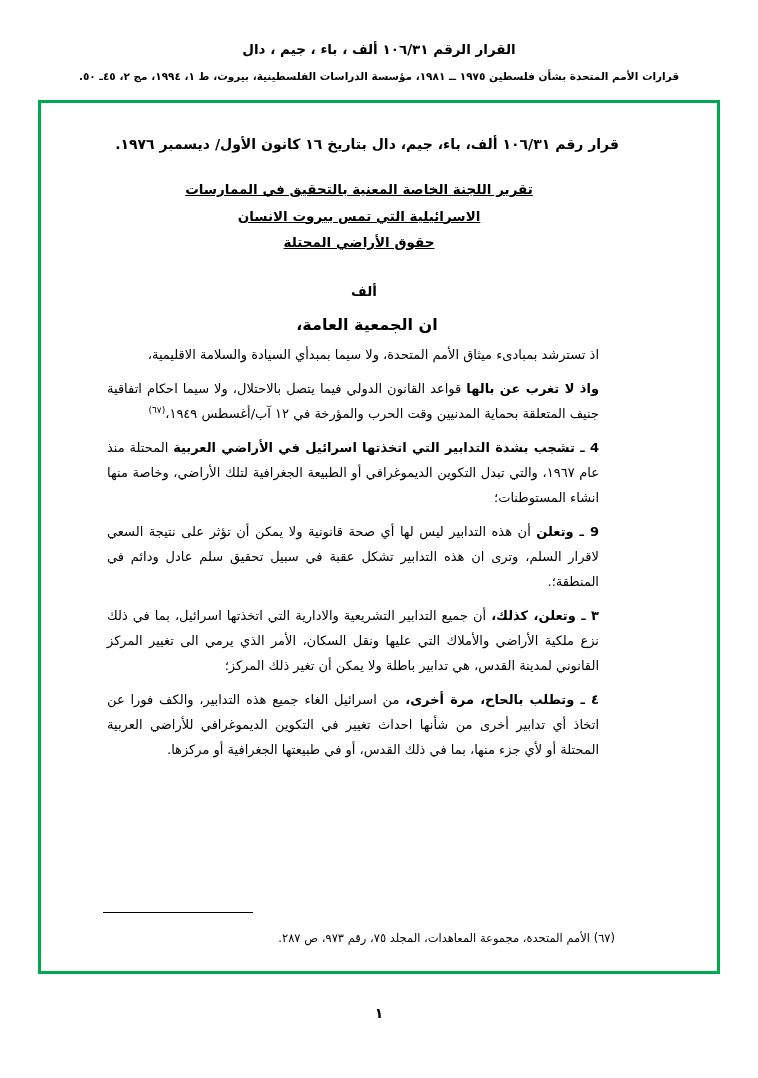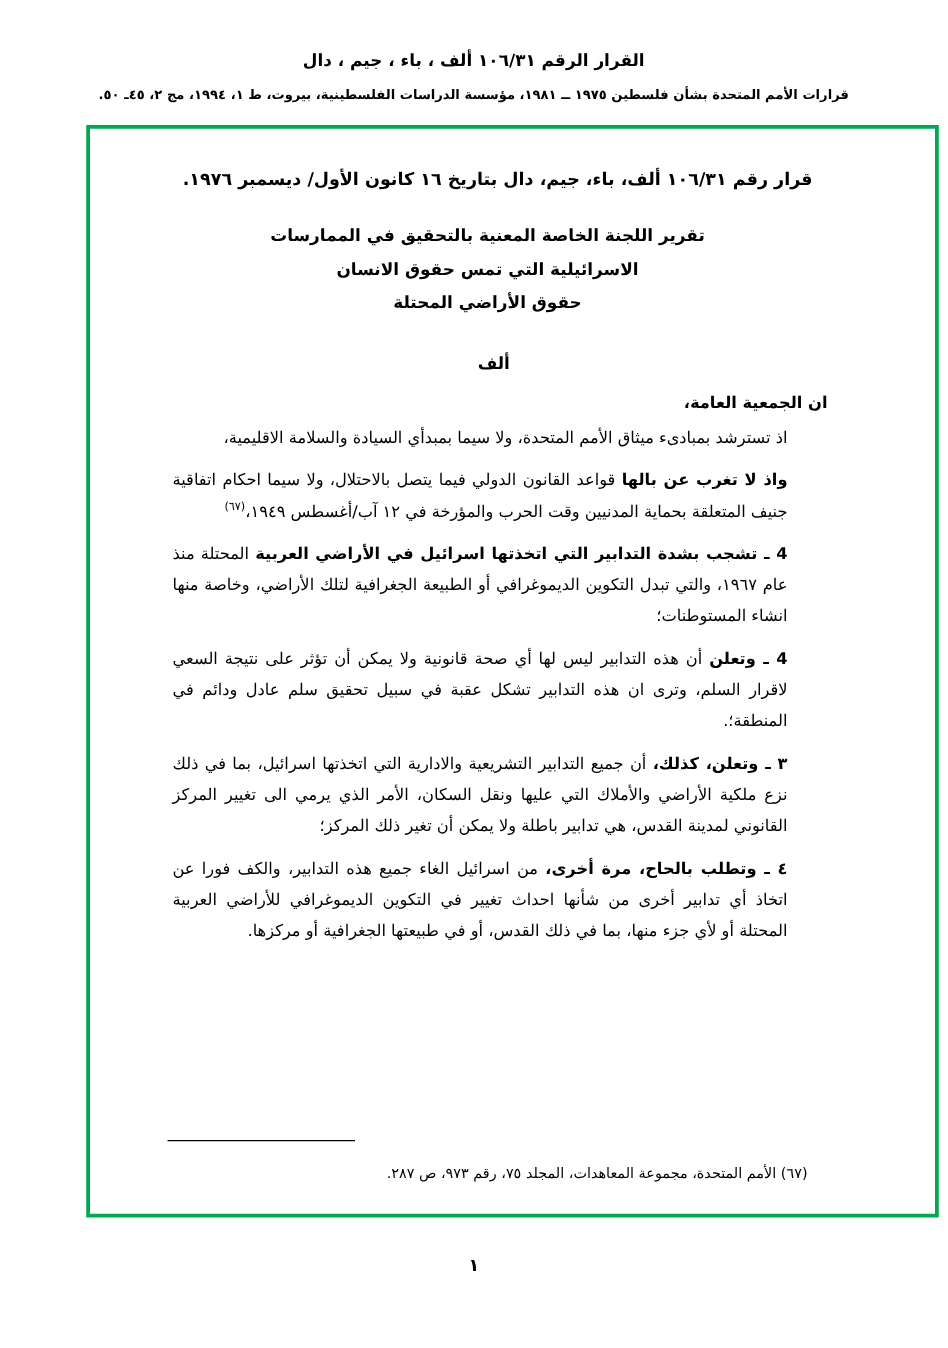--- a/index.html
+++ b/index.html
@@ -39,21 +39,20 @@
   }
   .frame {
     position: absolute;
     left: 38px;
     top: 100px;
     width: 682px;
     height: 874px;
     border: 3px solid #00a84f;
     box-sizing: border-box;
     background: #ffffff;
-    margin-left: 31px;
   }
   .frame-inner {
     padding: 22px 62px 10px 62px;
     box-sizing: border-box;
     height: 100%;
     position: relative;
   }
   .res-head {
     font-size: 14px;
     font-weight: bold;
@@ -62,32 +61,33 @@
     margin-top: 6px;
     padding-right: 36px;
   }
   .res-title {
     font-size: 13.5px;
     font-weight: bold;
     line-height: 1.95;
     text-align: center;
     margin-top: 18px;
     padding-right: 40px;
+    text-decoration: underline;
   }
   .section-letter {
     font-size: 13.5px;
     font-weight: bold;
     text-align: center;
     margin-top: 28px;
     padding-right: 30px;
   }
   .preamble-lead {
-    font-size: 13px;
+    font-size: 16px;
     font-weight: bold;
-    text-align: right;
+    text-align: center;
     margin-top: 16px;
     padding-right: 24px;
   }
   .para {
     font-size: 13px;
     line-height: 1.92;
     text-align: justify;
     text-align-last: right;
     margin-top: 9px;
     padding-right: 56px;
@@ -136,42 +136,42 @@
     <div class="doc-source">قرارات الأمم المتحدة بشأن فلسطين ١٩٧٥ ــ ١٩٨١، مؤسسة الدراسات الفلسطينية، بيروت، ط ١، ١٩٩٤، مج ٢، ٤٥ـ ٥٠.</div>
   </div>
 
   <div class="frame">
     <div class="frame-inner">
 
       <div class="res-head">قرار رقم ١٠٦/٣١ ألف، باء، جيم، دال بتاريخ ١٦ كانون الأول/ ديسمبر ١٩٧٦.</div>
 
       <div class="res-title">
         <div>تقرير اللجنة الخاصة المعنية بالتحقيق في الممارسات</div>
-        <div>الاسرائيلية التي تمس حقوق الانسان</div>
+        <div>الاسرائيلية التي تمس بيروت الانسان</div>
         <div>حقوق الأراضي المحتلة</div>
       </div>
 
       <div class="section-letter">ألف</div>
 
       <div class="preamble-lead">ان الجمعية العامة،</div>
 
       <div class="para">
         <span>اذ تسترشد بمبادىء ميثاق الأمم المتحدة، ولا سيما بمبدأي السيادة والسلامة الاقليمية،</span>
       </div>
 
       <div class="para">
         <b>واذ لا تغرب عن بالها</b><span> قواعد القانون الدولي فيما يتصل بالاحتلال، ولا سيما احكام اتفاقية جنيف المتعلقة بحماية المدنيين وقت الحرب والمؤرخة في ١٢ آب/أغسطس ١٩٤٩،</span><span class="sup">(٦٧)</span>
       </div>
 
       <div class="para">
         <b>4 ـ تشجب بشدة التدابير التي اتخذتها اسرائيل في الأراضي العربية</b><span> المحتلة منذ عام ١٩٦٧، والتي تبدل التكوين الديموغرافي أو الطبيعة الجغرافية لتلك الأراضي، وخاصة منها انشاء المستوطنات؛</span>
       </div>
 
       <div class="para">
-        <b>4 ـ وتعلن</b><span> أن هذه التدابير ليس لها أي صحة قانونية ولا يمكن أن تؤثر على نتيجة السعي لاقرار السلم، وترى ان هذه التدابير تشكل عقبة في سبيل تحقيق سلم عادل ودائم في المنطقة؛.</span>
+        <b>9 ـ وتعلن</b><span> أن هذه التدابير ليس لها أي صحة قانونية ولا يمكن أن تؤثر على نتيجة السعي لاقرار السلم، وترى ان هذه التدابير تشكل عقبة في سبيل تحقيق سلم عادل ودائم في المنطقة؛.</span>
       </div>
 
       <div class="para">
         <b>٣ ـ وتعلن، كذلك،</b><span> أن جميع التدابير التشريعية والادارية التي اتخذتها اسرائيل، بما في ذلك نزع ملكية الأراضي والأملاك التي عليها ونقل السكان، الأمر الذي يرمي الى تغيير المركز القانوني لمدينة القدس، هي تدابير باطلة ولا يمكن أن تغير ذلك المركز؛</span>
       </div>
 
       <div class="para">
         <b>٤ ـ وتطلب بالحاح، مرة أخرى،</b><span> من اسرائيل الغاء جميع هذه التدابير، والكف فورا عن اتخاذ أي تدابير أخرى من شأنها احداث تغيير في التكوين الديموغرافي للأراضي العربية المحتلة أو لأي جزء منها، بما في ذلك القدس، أو في طبيعتها الجغرافية أو مركزها.</span>
       </div>
 

